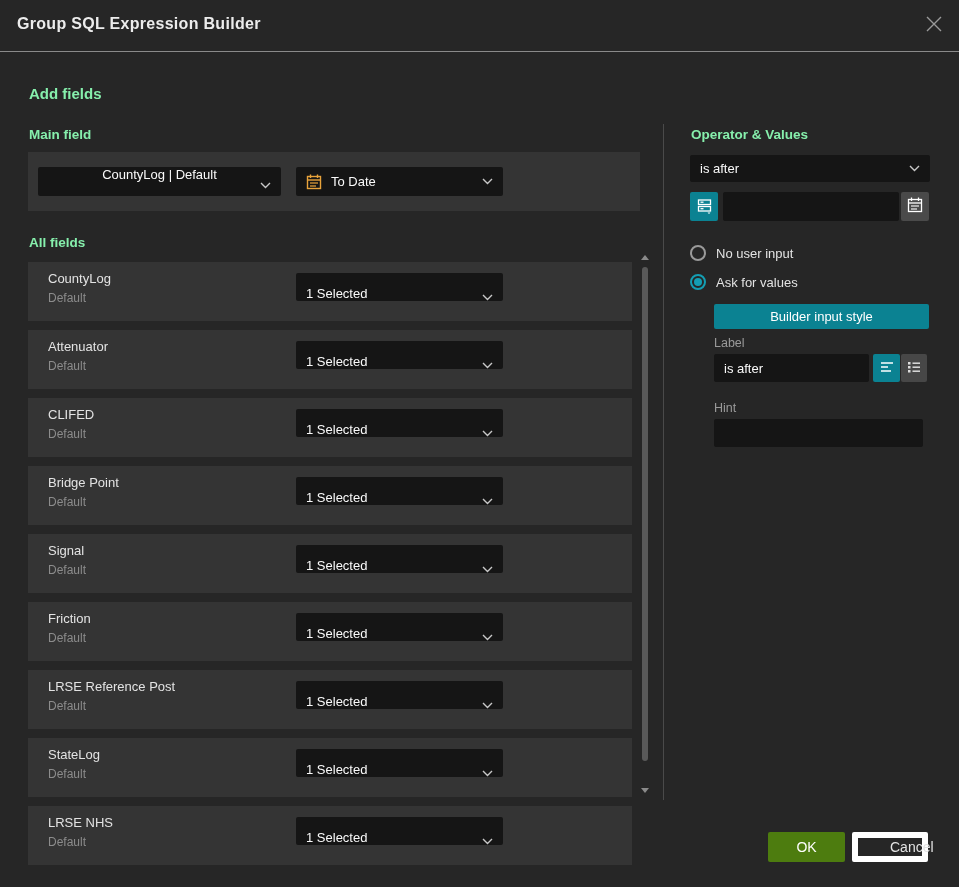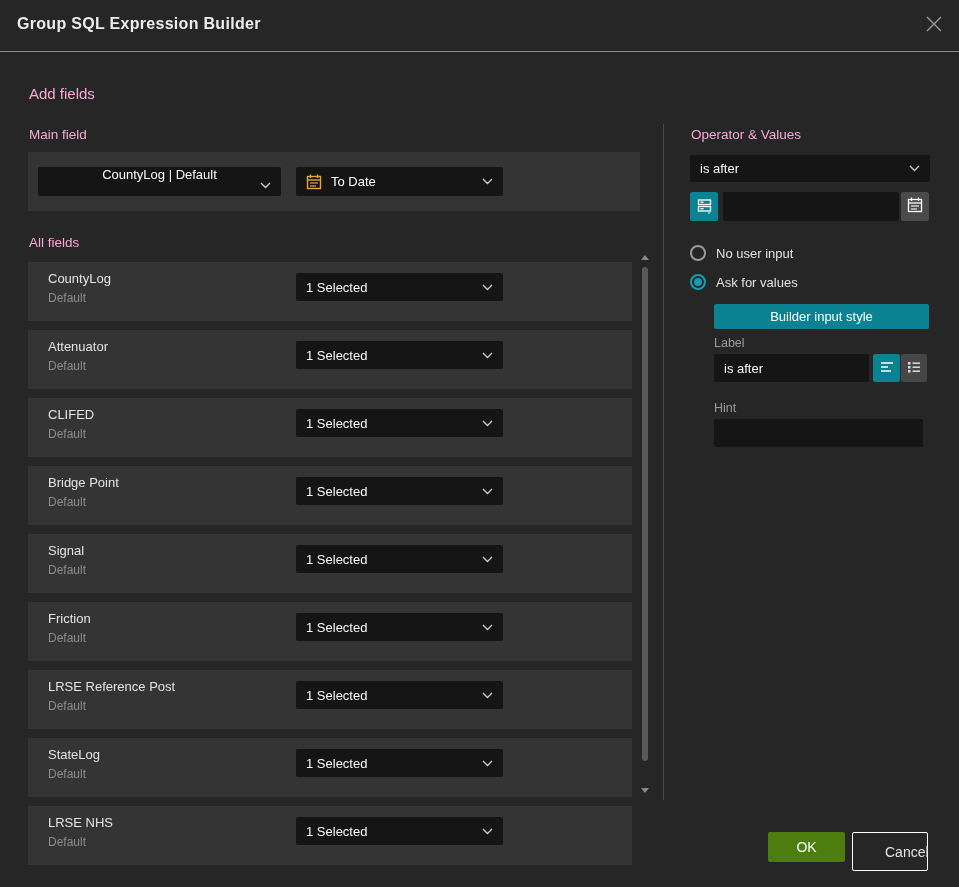--- a/index.html
+++ b/index.html
@@ -10,21 +10,21 @@
     background: #262626;
     font-family: "Liberation Sans", sans-serif;
     color: #e8e8e8;
     overflow: hidden;
   }
   
   .hdr { position: absolute; top: 0; left: 0; right: 0; height: 52px; border-bottom: 1px solid #8a8a8a; }
   .hdr-title { position: absolute; left: 17px; top: 15px; font-size: 16px; font-weight: bold; color: #ececec; letter-spacing: .3px; }
   .close-btn { position: absolute; right: 15px; top: 16px; width: 20px; height: 20px; cursor: pointer; display: flex; align-items: center; justify-content: center; }
   
-  .sec-h { position: absolute; font-weight: normal; color: #f9a8d4; }
+  .sec-h { position: absolute; font-weight: bold; color: #86efac; }
   .h-add { left: 29px; top: 85px;  font-size: 15px; }
   .h-main { left: 29px; top: 127px; font-size: 13.5px; }
   .h-all { left: 29px; top: 235px; font-size: 13.5px; }
   .h-op { left: 691px; top: 127px; font-size: 13.5px; }
   .cap { position: absolute; font-size: 12.5px; color: #9a9a9a; }
   
   .dd { position: absolute; background: #151515; border-radius: 2px; display: flex; align-items: center;
         color: #fafafa; font-size: 13px; padding: 0 10px; cursor: pointer; }
   .dd .dd-label { white-space: nowrap; overflow: hidden; }
   .dd .chev { margin-left: auto; display: flex; }
@@ -36,21 +36,21 @@
   
   .panel { position: absolute; left: 28px; top: 152px; width: 612px; height: 59px; background: #343434; }
   .dd-mainfield { left: 10px; top: 15px; width: 243px; height: 29px; flex-direction: column; }
   .dd-maintype  { left: 268px; top: 15px; width: 207px; height: 29px; }
   .dd-maintype .cal { margin-right: 9px; display: flex; }
   
   .list { position: absolute; left: 28px; top: 262px; width: 604px; }
   .row { position: relative; height: 59px; background: #343434; margin-bottom: 9px; }
   .row .fname { position: absolute; left: 20px; top: 9px; font-size: 13px; color: #e3e3e3; }
   .row .fsub  { position: absolute; left: 20px; top: 29px; font-size: 12px; color: #8c8c8c; }
-  .row .dd { left: 268px; top: 11px; width: 207px; height: 28px; }
+  .row .dd { left: 268px; top: 11px; width: 207px; height: 28px; align-items: flex-end; }
   
   .sbar { position: absolute; left: 641px; top: 255px; width: 9px; height: 545px; }
   .sb-up { position: absolute; top: 0; left: 0; width: 0; height: 0;
            border-left: 4px solid transparent; border-right: 4px solid transparent; border-bottom: 5px solid #8a8a8a; cursor: pointer; }
   .sb-thumb { position: absolute; top: 12px; left: 1px; width: 6px; height: 494px; background: #595959; border-radius: 3px; cursor: pointer; }
   .sb-down { position: absolute; bottom: 7px; left: 0; width: 0; height: 0;
              border-left: 4px solid transparent; border-right: 4px solid transparent; border-top: 5px solid #8a8a8a; cursor: pointer; }
   
   .vdiv { position: absolute; left: 663px; top: 124px; width: 1px; height: 676px; background: #4a4a4a; }
   .dd-operator { left: 690px; top: 155px; width: 240px; height: 27px; }
@@ -67,22 +67,22 @@
                 border: none; border-radius: 2px; color: #fff; font-size: 13px; font-family: "Liberation Sans", sans-serif; cursor: pointer; }
   .cap-label { left: 714px; top: 336px; }
   .label-input { left: 714px; top: 354px; width: 155px; height: 28px; }
   .btn-align { left: 873px; top: 354px; width: 27px; height: 28px; }
   .btn-list  { left: 901px; top: 354px; width: 26px; height: 28px; background: #474747; }
   .cap-hint { left: 714px; top: 401px; }
   .hint-input { left: 714px; top: 419px; width: 209px; height: 28px; }
   
   .btn-ok { position: absolute; left: 768px; top: 832px; width: 77px; height: 30px; background: #4d7c0f;
             border: none; border-radius: 2px; color: #fff; font-size: 14px; font-family: "Liberation Sans", sans-serif; cursor: pointer; }
-  .btn-cancel { position: absolute; left: 852px; top: 832px; width: 76px; height: 39px; background: transparent;
-                border: 1px solid #ffffff; border-radius: 2px; color: #e3e3e3; font-size: 14px; font-family: "Liberation Sans", sans-serif; cursor: pointer; padding-left: 32px; }
+  .btn-cancel { position: absolute; left: 852px; top: 832px; width: 76px; height: 30px; background: transparent;
+                border: 6px solid #ffffff; border-radius: 2px; color: #e3e3e3; font-size: 14px; font-family: "Liberation Sans", sans-serif; cursor: pointer; padding-left: 32px; }
 </style>
 </head>
 <body>
 
 <div class="dialog">
 
   <div class="hdr">
     <div class="hdr-title">Group SQL Expression Builder</div>
     <div class="close-btn">
       <span>

